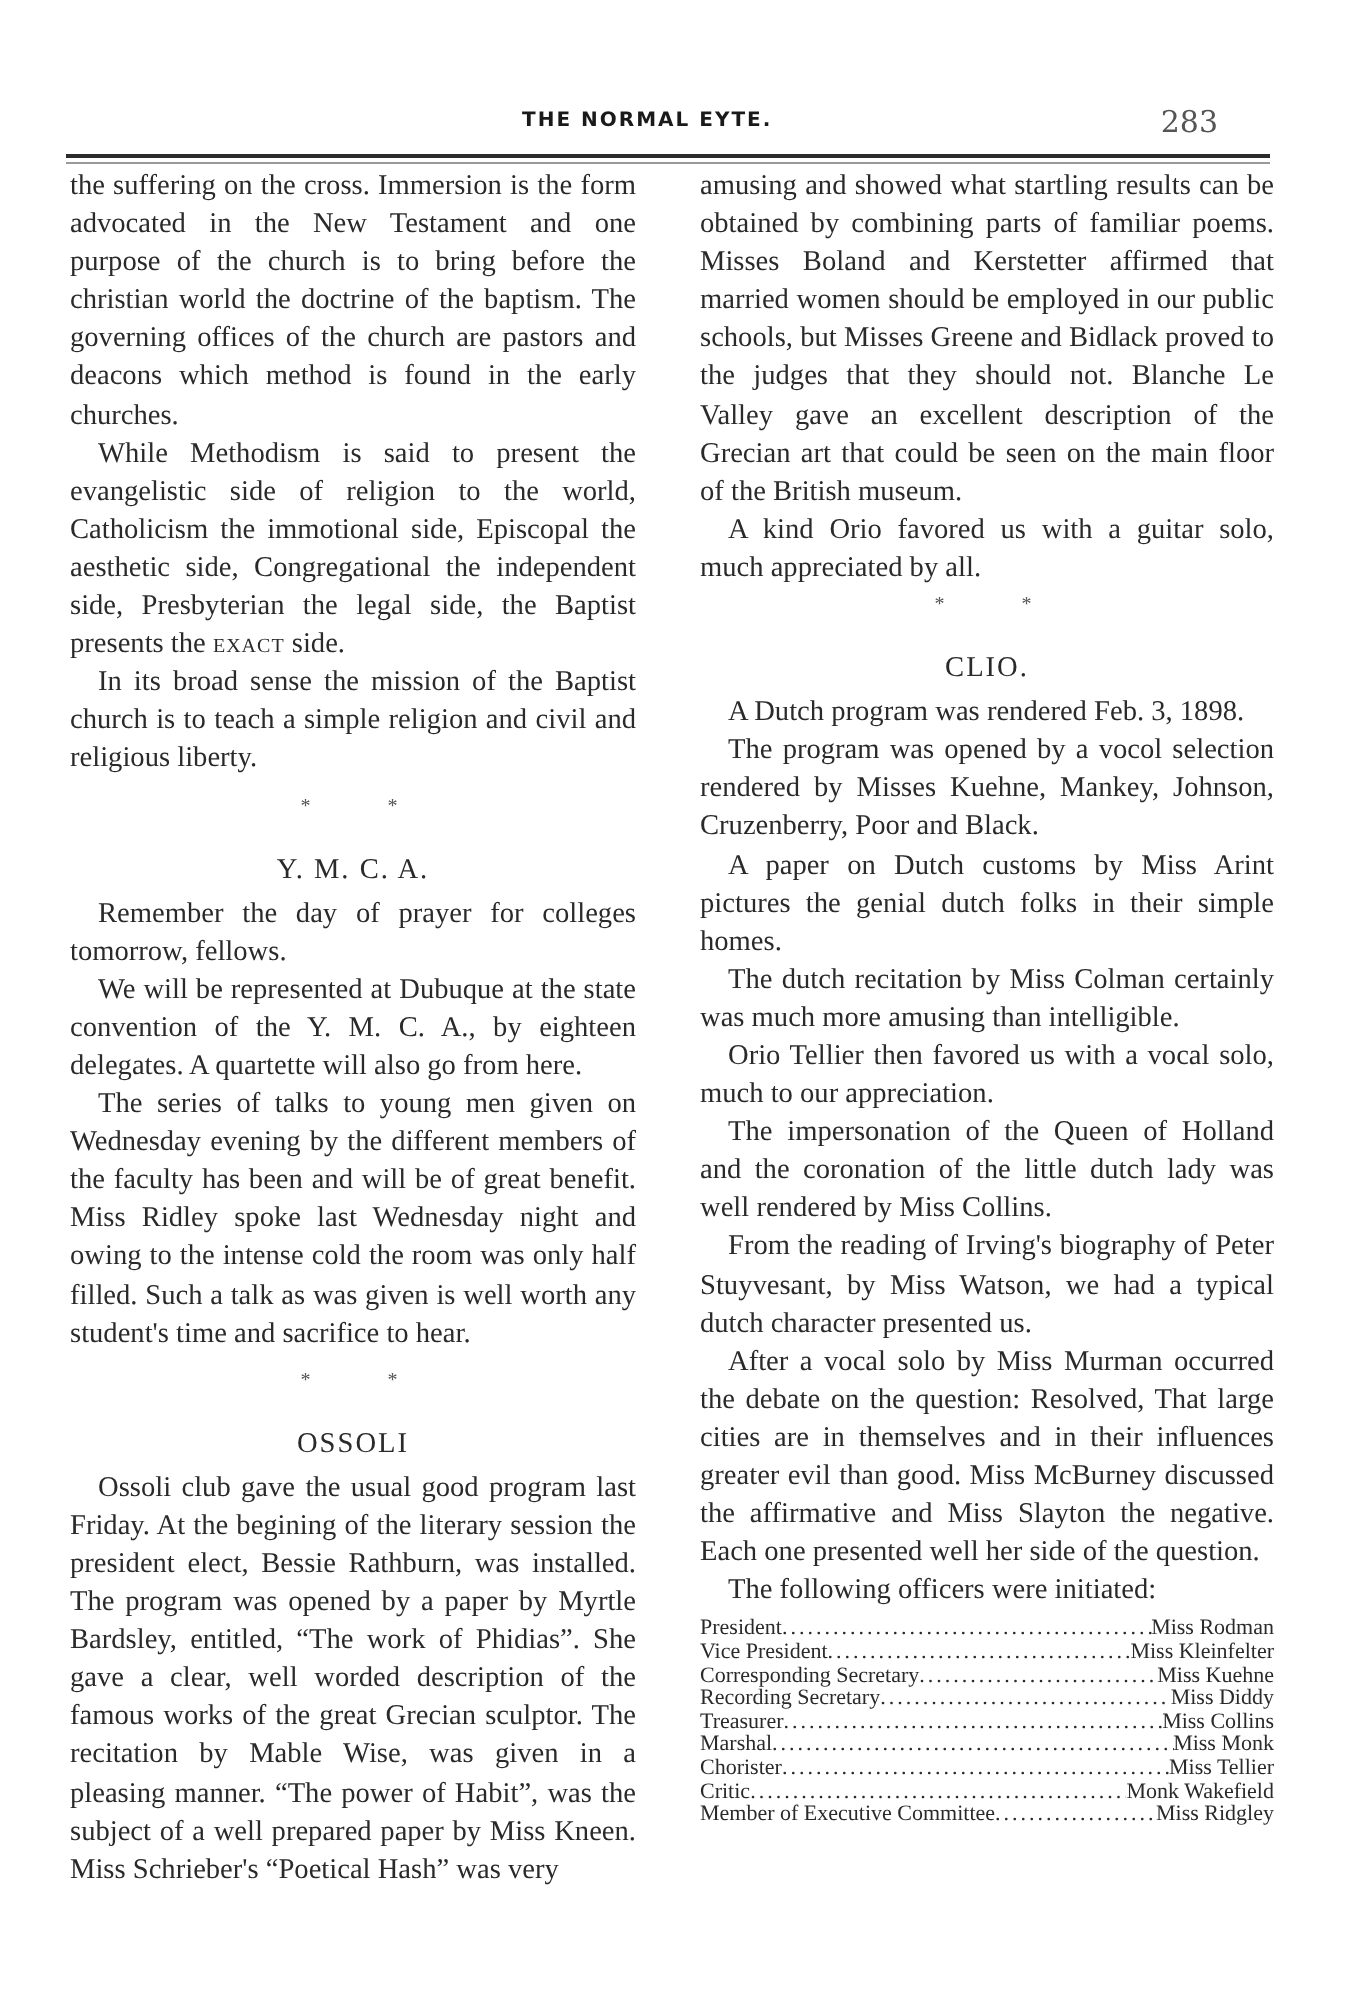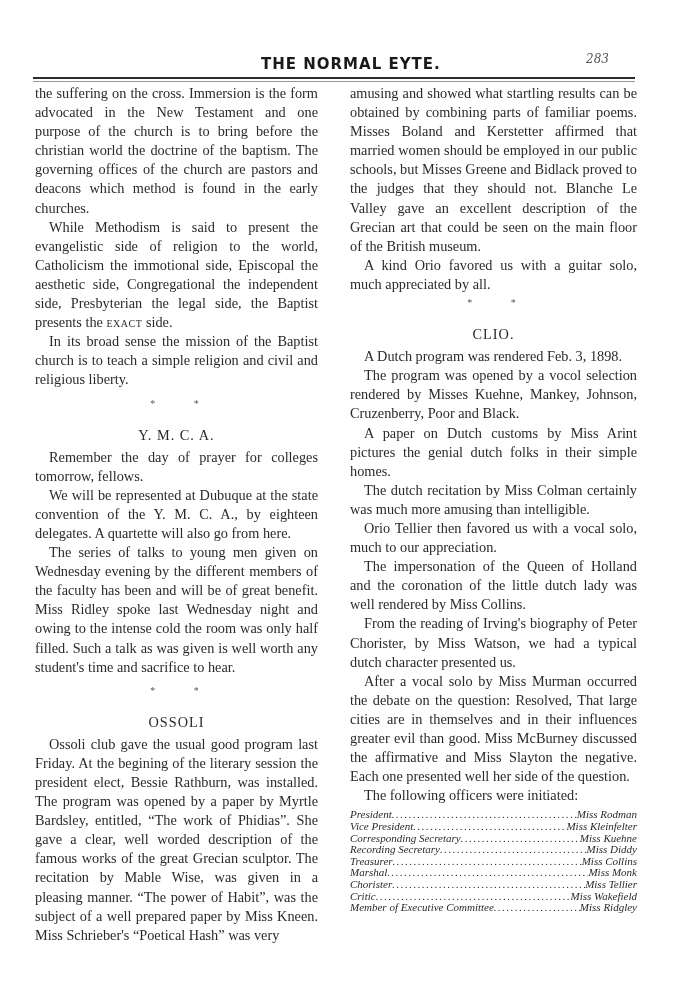--- a/index.html
+++ b/index.html
@@ -1,35 +1,35 @@
 <!DOCTYPE html>
 <html><head>
 <meta charset="utf-8">
 <style>
   html, body { margin:0; padding:0; background:#ffffff; }
   body { width:680px; height:1000px; position:relative; overflow:hidden;
          font-family:"DejaVu Serif", "Liberation Serif", serif; color:#2a2a2a; }
   .header { position:absolute; top:52px; left:33px; width:602px; height:20px; }
   .header-title { position:absolute; left:228px; top:3px; font-family:"DejaVu Sans","Liberation Sans",sans-serif;
-                  font-weight:bold; font-size:15px; letter-spacing:1px; color:#1a1a1a; }
-  .page-num { position:absolute; right:26px; top:0px; font-size:12px; color:#555;font-style:italic; }
+                  font-weight:bold; font-size:10px; letter-spacing:1px; color:#1a1a1a; }
+  .page-num { position:absolute; right:26px; top:0px; font-size:15px; color:#555; }
   .rule { position:absolute; top:77px; left:33px; width:602px; height:2px; background:#2b2b2b; }
   .rule2 { position:absolute; top:81px; left:33px; width:602px; height:1px; background:#999; }
   .col { position:absolute; top:84px; font-family:"Liberation Serif","DejaVu Serif",serif;
          font-size:14.3px; line-height:19.1px; text-align:justify; }
   .col-left { left:35px; width:283px; }
   .col-right { left:350px; width:287px; }
   .col p { margin:0; text-indent:14px; }
   .col p.noindent { text-indent:0; }
   .stars { text-align:center; font-size:10px; letter-spacing:18px; line-height:17px; color:#555; padding-left:14px; }
   .heading { text-align:center; margin:14px 0 3px 0; letter-spacing:1px; }
   .sc { font-variant:small-caps; letter-spacing:0.5px; }
   .gap { height:5px; }
   .officers { margin-top:4px; font-size:11px; line-height:11.6px; }
-  .officer-row { display:flex; align-items:flex-start;font-style:italic; }
+  .officer-row { display:flex; align-items:flex-start; }
   .officer-role { white-space:nowrap; }
   .officer-dots { flex:1; overflow:hidden; white-space:nowrap; letter-spacing:1.5px; }
   .officer-dots::after { content:"........................................................................................"; }
   .officer-name { white-space:nowrap; }
 </style>
 </head>
 <body>
 
 <div class="header">
   <span class="header-title">THE NORMAL EYTE.</span>
@@ -58,21 +58,21 @@
   <p class="noindent">amusing and showed what startling results can be obtained by combining parts of familiar poems. Misses Boland and Kerstetter affirmed that married women should be employed in our public schools, but Misses Greene and Bidlack proved to the judges that they should not. Blanche Le Valley gave an excellent description of the Grecian art that could be seen on the main floor of the British museum.</p>
   <p>A kind Orio favored us with a guitar solo, much appreciated by all.</p>
   <div class="stars">* *</div>
   <div class="heading">CLIO.</div>
   <p>A Dutch program was rendered Feb. 3, 1898.</p>
   <p>The program was opened by a vocol selection rendered by Misses Kuehne, Mankey, Johnson, Cruzenberry, Poor and Black.</p>
   <p>A paper on Dutch customs by Miss Arint pictures the genial dutch folks in their simple homes.</p>
   <p>The dutch recitation by Miss Colman certainly was much more amusing than intelligible.</p>
   <p>Orio Tellier then favored us with a vocal solo, much to our appreciation.</p>
   <p>The impersonation of the Queen of Holland and the coronation of the little dutch lady was well rendered by Miss Collins.</p>
-  <p>From the reading of Irving's biography of Peter Chorister, by Miss Watson, we had a typical dutch character presented us.</p>
+  <p>From the reading of Irving's biography of Peter Stuyvesant, by Miss Watson, we had a typical dutch character presented us.</p>
   <p>After a vocal solo by Miss Murman occurred the debate on the question: Resolved, That large cities are in themselves and in their influences greater evil than good. Miss McBurney discussed the affirmative and Miss Slayton the negative. Each one presented well her side of the question.</p>
   <p>The following officers were initiated:</p>
   <div class="officers">
     <div class="officer-row">
         <span class="officer-role">President</span>
         <span class="officer-dots"></span>
         <span class="officer-name">Miss Rodman</span>
       </div>
     <div class="officer-row">
         <span class="officer-role">Vice President</span>
@@ -100,21 +100,21 @@
         <span class="officer-name">Miss Monk</span>
       </div>
     <div class="officer-row">
         <span class="officer-role">Chorister</span>
         <span class="officer-dots"></span>
         <span class="officer-name">Miss Tellier</span>
       </div>
     <div class="officer-row">
         <span class="officer-role">Critic</span>
         <span class="officer-dots"></span>
-        <span class="officer-name">Miss Wakefield</span>
+        <span class="officer-name">Monk Wakefield</span>
       </div>
     <div class="officer-row">
         <span class="officer-role">Member of Executive Committee</span>
         <span class="officer-dots"></span>
         <span class="officer-name">Miss Ridgley</span>
       </div>
   </div>
 </div>
 
 </body></html>

